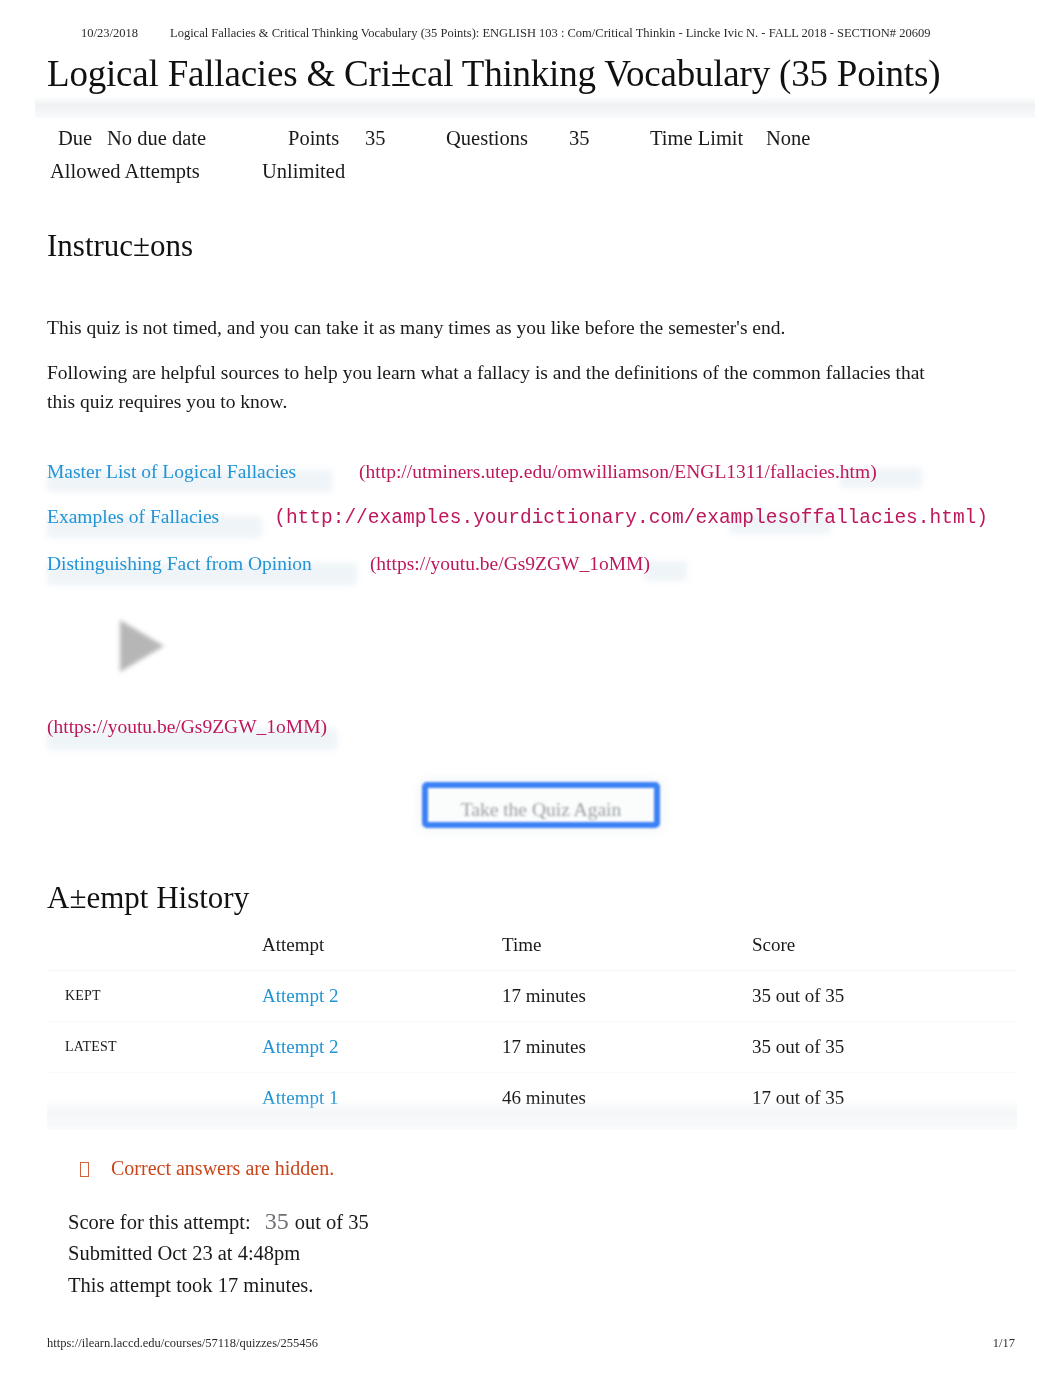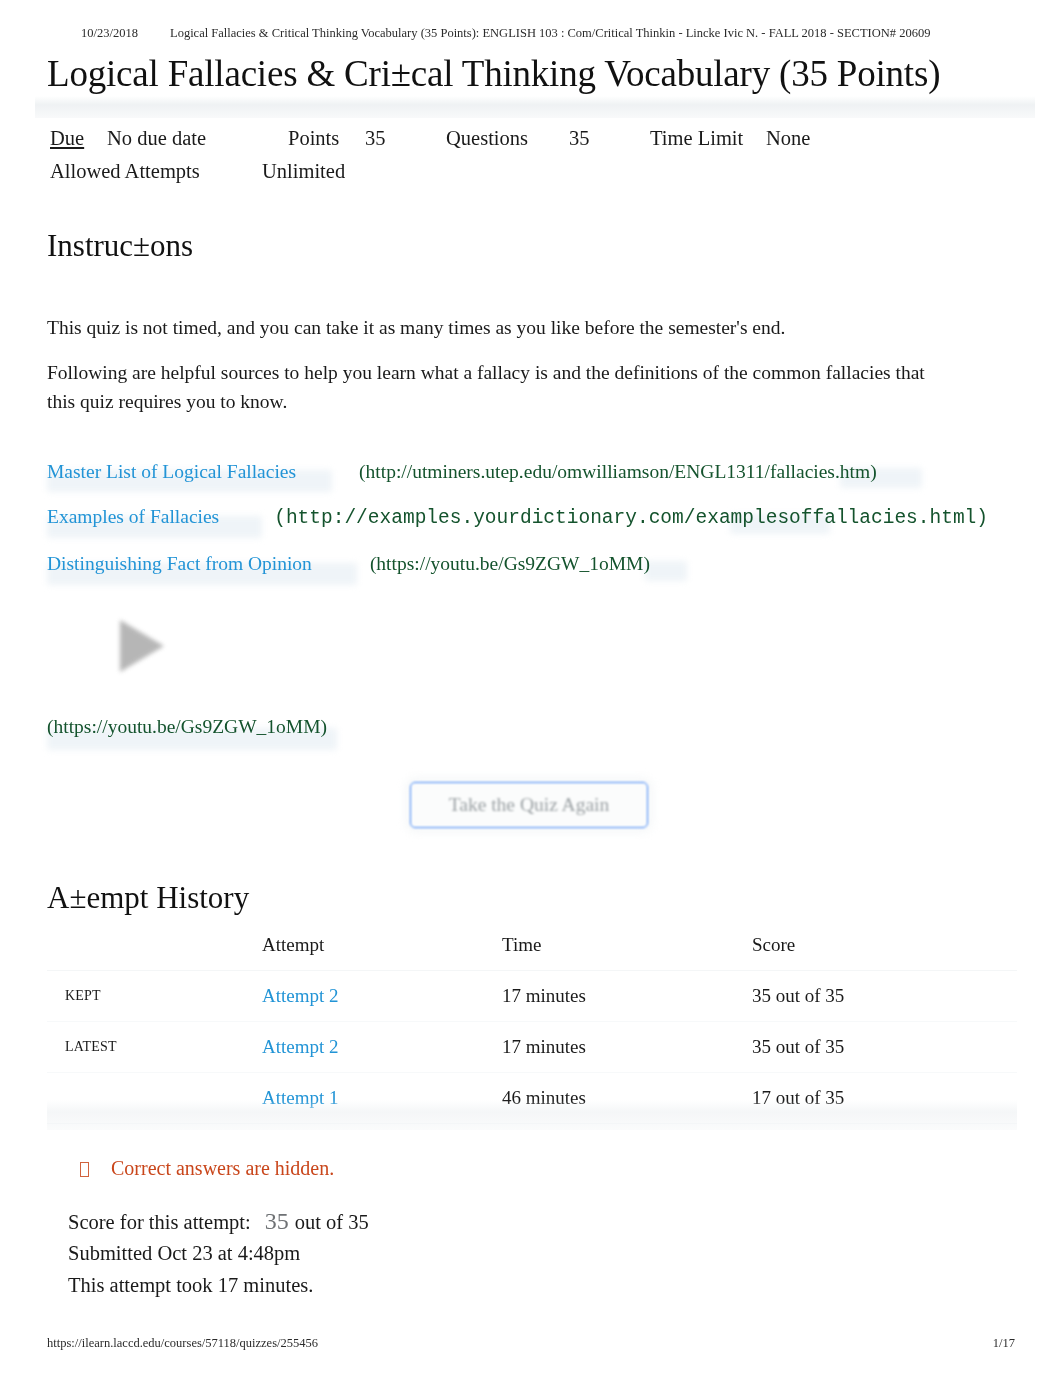--- a/index.html
+++ b/index.html
@@ -73,21 +73,21 @@
     left: 50px;
     top: 122px;
     font-size: 20.5px;
     line-height: 33px;
     color: #1a1a1a;
     white-space: nowrap;
   }
   .meta .row { display: block; height: 33px; position: relative; }
   .meta .lbl { color: #1a1a1a; }
   .meta .val { color: #1a1a1a; }
-  .m-due-l   { position: absolute; left: 0px; text-decoration: underline; }
+  .m-due-l   { position: absolute; left: 8px; }
   .m-due-v   { position: absolute; left: 57px; }
   .m-pts-l   { position: absolute; left: 238px; }
   .m-pts-v   { position: absolute; left: 315px; }
   .m-qs-l    { position: absolute; left: 396px; }
   .m-qs-v    { position: absolute; left: 519px; }
   .m-tl-l    { position: absolute; left: 600px; }
   .m-tl-v    { position: absolute; left: 716px; }
   .m-aa-l    { position: absolute; left: 0px; }
   .m-aa-v    { position: absolute; left: 212px; }
 
@@ -120,21 +120,21 @@
     left: 47px;
     font-size: 19.5px;
     line-height: 26px;
     white-space: nowrap;
   }
   .lnk {
     color: #2294d6;
     text-decoration: none;
   }
   .url {
-    color: #14532d;
+    color: #be185d;
     text-decoration: none;
   }
   #link-row-1 { top: 459px; }
   #link-row-2 { top: 504px; }
   #link-row-3 { top: 551px; }
   #link-row-1 .url { margin-left: 63px; }
   #link-row-2 .url { margin-left: 55px; font-family: Liberation Mono, monospace; }
   #link-row-3 .url { margin-left: 58px; }
 
   
@@ -163,27 +163,27 @@
     border-top: 26px solid transparent;
     border-bottom: 26px solid transparent;
     border-left: 44px solid #9b9b9b;
   }
 
   #video-url-row { position: absolute; left: 47px; top: 716px; font-size: 19.5px; white-space: nowrap; }
 
   
   .ghost-button {
     position: absolute;
-    left: 410px;
+    left: 422px;
     top: 782px;
     width: 238px;
     height: 46px;
     border-radius: 5px;
     background: #fbfcfc;
-    border: 1px solid #3b82f6;
+    border: 6px solid #3b82f6;
     color: #9aa0a3;
     font-size: 19.5px;
     line-height: 44px;
     text-align: center;
     white-space: nowrap;
     filter: blur(0.9px);
     box-shadow: 0 0 10px 4px rgba(244,246,247,0.9);
   }
 
   

